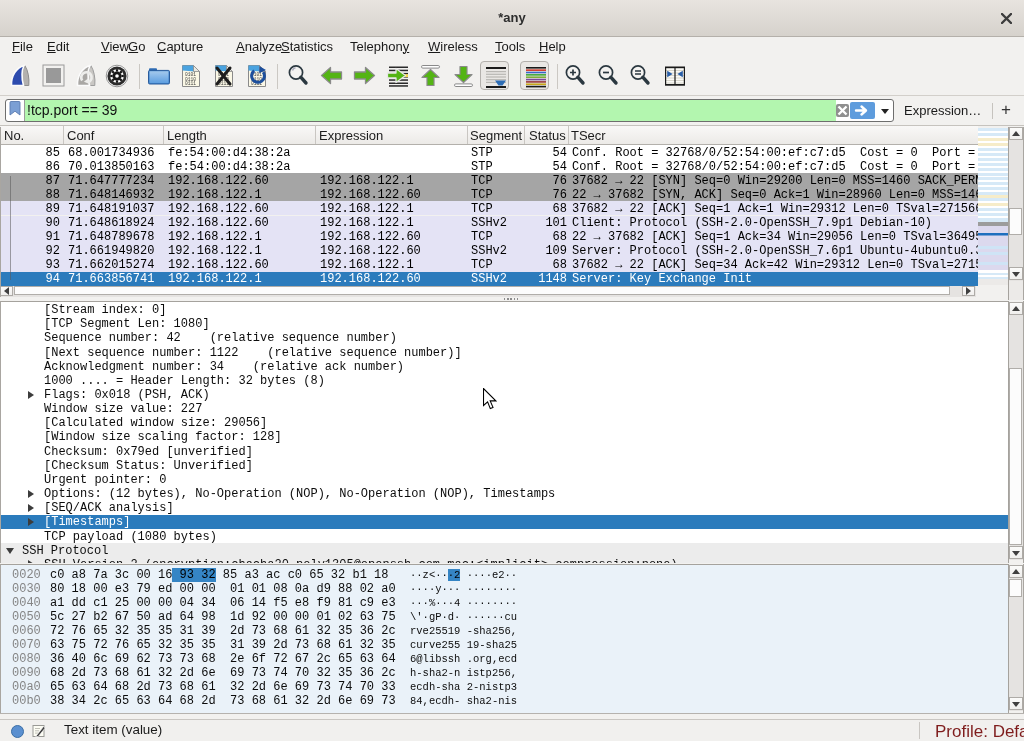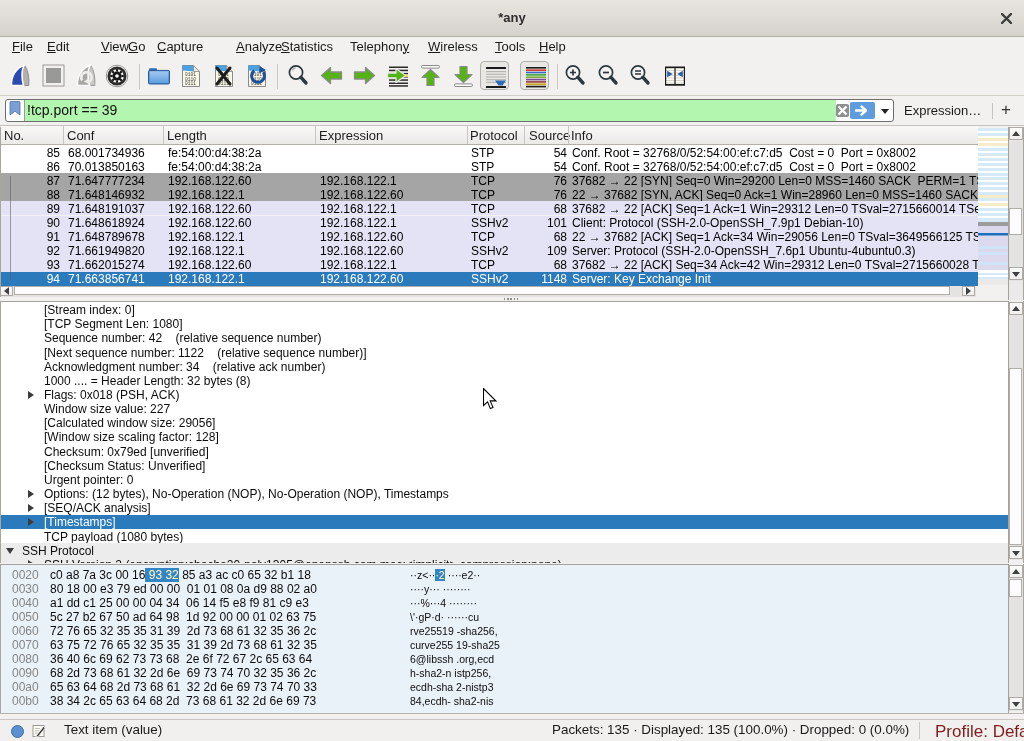--- a/index.html
+++ b/index.html
@@ -1,18 +1,18 @@
 <!DOCTYPE html>
 <html><head><meta charset="utf-8">
 <style>
 html,body{margin:0;padding:0;}
 body{width:1024px;height:741px;position:relative;overflow:hidden;background:#f2f1ef;
   font-family:"Liberation Sans",sans-serif;-webkit-font-smoothing:antialiased;}
 .abs{position:absolute;}
-.mono{font-family:Liberation Sans, sans-serif;font-size:12px;white-space:pre;}
+.mono{font-family:Liberation Mono, monospace;font-size:12px;white-space:pre;}
 #titlebar{left:0;top:0;width:1024px;height:37px;background:linear-gradient(#e8e4df,#d6d2cc);
   border-bottom:1px solid #b4b0aa;box-sizing:border-box;}
 #title{left:0;top:10px;width:1024px;text-align:center;font-size:13px;font-weight:bold;color:#2d2d2d;}
 #menubar{left:0;top:37px;width:1024px;height:23px;background:#f2f1ef;}
 .mi{position:absolute;top:1.5px;font-size:13px;color:#1a1a1a;}
 #toolbar{left:0;top:60px;width:1024px;height:36px;background:#f2f1ef;border-bottom:1px solid #d2cfca;box-sizing:border-box;}
 .tsep{position:absolute;top:64px;width:1px;height:25px;background:#cbc8c3;}
 .tframe{position:absolute;width:29px;height:29px;background:#e9e7e4;border:1px solid #b3b0ac;border-radius:4px;box-sizing:border-box;}
 #filterbar{left:0;top:96px;width:1024px;height:30px;background:#f2f1ef;border-bottom:1px solid #c6c3be;box-sizing:border-box;}
 #ffield{left:5px;top:3px;width:887px;height:21px;border:1px solid #6e6e6e;border-radius:3px;background:#fff;}
@@ -48,21 +48,21 @@
 .trough{position:absolute;background:#e5e3e1;}
 .thumb{position:absolute;background:#fcfcfc;border:1px solid #b0ada9;box-sizing:border-box;}
 .drow{position:absolute;left:0;width:1008px;height:14.15px;}
 .dtxt{position:absolute;top:0.5px;}
 .arr-r{position:absolute;top:3px;width:0;height:0;border-top:4px solid transparent;border-bottom:4px solid transparent;border-left:6.5px solid #3c3c3c;}
 .arr-d{position:absolute;top:4.5px;width:0;height:0;border-left:4px solid transparent;border-right:4px solid transparent;border-top:6px solid #3c3c3c;}
 .xrow{position:absolute;left:0;width:1008px;height:14px;}
 .xoff{position:absolute;left:12px;top:0.5px;color:#858585;}
 .xhex{position:absolute;left:50px;top:0.5px;color:#0c0c0c;}
 .xasc{position:absolute;left:410px;top:1.5px;color:#0c0c0c;font-size:10.5px;}
-.xhl{background:#3585c5;color:#fef9c3;}
+.xhl{background:#3585c5;color:#000000;}
 #statusbar{left:0;top:719px;width:1024px;height:22px;background:#f1f0ee;border-top:1px solid #c9c6c2;box-sizing:border-box;}
 </style></head>
 <body>
 <div class="abs" id="titlebar"></div>
 <div class="abs" id="title">*any</div>
 <svg class="abs" style="left:1001px;top:13px" width="11" height="11">
     <path d="M1,1 L10,10 M10,1 L1,10" stroke="#3c3c3c" stroke-width="2.4" stroke-linecap="round"></path>
   </svg>
 <div class="abs" id="menubar"></div>
 <div class="abs" id="toolbar"></div>
@@ -256,23 +256,23 @@
     <path d="M2.5,2.5 L10.5,10.5 M10.5,2.5 L2.5,10.5" stroke="#fff" stroke-width="2.4"></path>
   </svg>
 <svg class="abs" style="left:854px;top:103px" width="18" height="15">
     <path d="M2,7.5 L11,7.5 M7.5,3.5 L12,7.5 L7.5,11.5" stroke="#fff" stroke-width="2.4" fill="none" stroke-linecap="round" stroke-linejoin="round"></path>
   </svg>
 <div class="abs" id="plheader2" style="left:0;top:126px;width:978px;height:19px">
     <span class="hcell" style="left:4px">No.</span>
     <span class="hcell" style="left:67px">Conf</span>
     <span class="hcell" style="left:167px">Length</span>
     <span class="hcell" style="left:319px">Expression</span>
-    <span class="hcell" style="left:470px">Protocol</span>
-    <span class="hcell" style="left:529px">Source</span>
-    <span class="hcell" style="left:571px">Info</span>
+    <span class="hcell" style="left:470px">Segment</span>
+    <span class="hcell" style="left:529px">Status</span>
+    <span class="hcell" style="left:571px">TSecr</span>
     <span class="hsep" style="left:63px"></span>
     <span class="hsep" style="left:163px"></span>
     <span class="hsep" style="left:315px"></span>
     <span class="hsep" style="left:467px"></span>
     <span class="hsep" style="left:524px"></span>
     <span class="hsep" style="left:568px"></span>
   </div>
 <div class="abs mono" id="plrows2" style="left:0;top:145px;width:978px;height:141px;overflow:hidden"><div class="prow bg-w" style="top:0.0px"><span class="c-no">85</span><span class="c-t">68.001734936</span><span class="c-sr">fe:54:00:d4:38:2a</span><span class="c-ds"></span><span class="c-pr">STP</span><span class="c-ln">54</span><span class="c-in">Conf. Root = 32768/0/52:54:00:ef:c7:d5  Cost = 0  Port = 0x8002</span></div><div class="prow bg-w" style="top:14.1px"><span class="c-no">86</span><span class="c-t">70.013850163</span><span class="c-sr">fe:54:00:d4:38:2a</span><span class="c-ds"></span><span class="c-pr">STP</span><span class="c-ln">54</span><span class="c-in">Conf. Root = 32768/0/52:54:00:ef:c7:d5  Cost = 0  Port = 0x8002</span></div><div class="prow bg-g" style="top:28.2px"><span class="c-no">87</span><span class="c-t">71.647777234</span><span class="c-sr">192.168.122.60</span><span class="c-ds">192.168.122.1</span><span class="c-pr">TCP</span><span class="c-ln">76</span><span class="c-in">37682 → 22 [SYN] Seq=0 Win=29200 Len=0 MSS=1460 SACK_PERM=1 TSval=2715659597 TSecr=0 WS=128</span></div><div class="prow bg-g" style="top:42.3px"><span class="c-no">88</span><span class="c-t">71.648146932</span><span class="c-sr">192.168.122.1</span><span class="c-ds">192.168.122.60</span><span class="c-pr">TCP</span><span class="c-ln">76</span><span class="c-in">22 → 37682 [SYN, ACK] Seq=0 Ack=1 Win=28960 Len=0 MSS=1460 SACK_PERM=1 TSval=3649566125 TSecr</span></div><div class="prow bg-l" style="top:56.4px"><span class="c-no">89</span><span class="c-t">71.648191037</span><span class="c-sr">192.168.122.60</span><span class="c-ds">192.168.122.1</span><span class="c-pr">TCP</span><span class="c-ln">68</span><span class="c-in">37682 → 22 [ACK] Seq=1 Ack=1 Win=29312 Len=0 TSval=2715660014 TSecr=3649566125</span></div><div class="prow bg-l" style="top:70.5px"><span class="c-no">90</span><span class="c-t">71.648618924</span><span class="c-sr">192.168.122.60</span><span class="c-ds">192.168.122.1</span><span class="c-pr">SSHv2</span><span class="c-ln">101</span><span class="c-in">Client: Protocol (SSH-2.0-OpenSSH_7.9p1 Debian-10)</span></div><div class="prow bg-l" style="top:84.6px"><span class="c-no">91</span><span class="c-t">71.648789678</span><span class="c-sr">192.168.122.1</span><span class="c-ds">192.168.122.60</span><span class="c-pr">TCP</span><span class="c-ln">68</span><span class="c-in">22 → 37682 [ACK] Seq=1 Ack=34 Win=29056 Len=0 TSval=3649566125 TSecr=2715660014</span></div><div class="prow bg-l" style="top:98.7px"><span class="c-no">92</span><span class="c-t">71.661949820</span><span class="c-sr">192.168.122.1</span><span class="c-ds">192.168.122.60</span><span class="c-pr">SSHv2</span><span class="c-ln">109</span><span class="c-in">Server: Protocol (SSH-2.0-OpenSSH_7.6p1 Ubuntu-4ubuntu0.3)</span></div><div class="prow bg-l" style="top:112.8px"><span class="c-no">93</span><span class="c-t">71.662015274</span><span class="c-sr">192.168.122.60</span><span class="c-ds">192.168.122.1</span><span class="c-pr">TCP</span><span class="c-ln">68</span><span class="c-in">37682 → 22 [ACK] Seq=34 Ack=42 Win=29312 Len=0 TSval=2715660028 TSecr=3649566139</span></div><div class="prow bg-s" style="top:126.9px"><span class="c-no">94</span><span class="c-t">71.663856741</span><span class="c-sr">192.168.122.1</span><span class="c-ds">192.168.122.60</span><span class="c-pr">SSHv2</span><span class="c-ln">1148</span><span class="c-in">Server: Key Exchange Init</span></div><div class="abs" style="left:10px;top:31px;width:1px;height:104px;background:rgba(90,90,90,0.55)"></div></div>
 <svg class="abs" style="left:978px;top:128px" width="30" height="157">
     <rect x="0" y="0" width="30" height="157" fill="#ffffff"></rect>
@@ -348,21 +348,20 @@
   </div>
 <div class="abs" style="left:0;top:713px;width:1024px;height:1px;background:#b5b2ae"></div>
 <div class="abs" id="status-items" style="left:0;top:0;width:1024px;height:741px;pointer-events:none">
     <div class="abs" style="left:11px;top:725px;width:11px;height:11px;border-radius:50%;background:#5b90d0;border:1px solid #3a6ea5"></div>
     <svg class="abs" style="left:32px;top:724px" width="14" height="14" viewBox="0 0 14 14">
 <rect x="1" y="1.5" width="11" height="11" fill="#fdfdf4" stroke="#9a9a96" stroke-width="1"></rect>
 <path d="M3,4.5 L8,4.5 M3,6.8 L7,6.8 M3,9.1 L6,9.1" stroke="#b9b9b0" stroke-width="0.9"></path>
 <path d="M4.5,11.5 L11.5,2.5 L13.2,4 L6.4,12.4 L3.8,12.9 Z" fill="#3e3e3e" stroke="#fff" stroke-width="0.7"></path>
     </svg>
     <span class="abs" style="left:64px;top:722px;font-size:13.4px;color:#1a1a1a;white-space:nowrap">Text item (value)</span>
-    <span class="abs" style="left:552px;top:722px;font-size:13.4px;color:#1a1a1a;white-space:nowrap">Packets: 135 · Displayed: 135 (100.0%) · Dropped: 0 (0.0%)</span>
     <div class="abs" style="left:919px;top:722px;width:1px;height:17px;background:#c9c6c2"></div>
     <span class="abs" style="left:935px;top:722px;font-size:17px;color:#7f1d1d;white-space:nowrap">Profile: Default</span>
   </div>
 <div class="abs" style="left:0;top:127px;width:1px;height:170px;background:#a9a6a1"></div>
 <div class="abs" style="left:1023px;top:127px;width:1px;height:173px;background:#a9a6a1"></div>
 <div class="abs" style="left:0;top:301px;width:1px;height:262px;background:#a9a6a1"></div>
 <div class="abs" style="left:1023px;top:301px;width:1px;height:262px;background:#a9a6a1"></div>
 <div class="abs" style="left:0;top:564px;width:1px;height:149px;background:#a9a6a1"></div>
 <div class="abs" style="left:1023px;top:564px;width:1px;height:149px;background:#a9a6a1"></div>
 <svg class="abs" style="left:483px;top:388px" width="14" height="23" viewBox="0 0 14 23">

